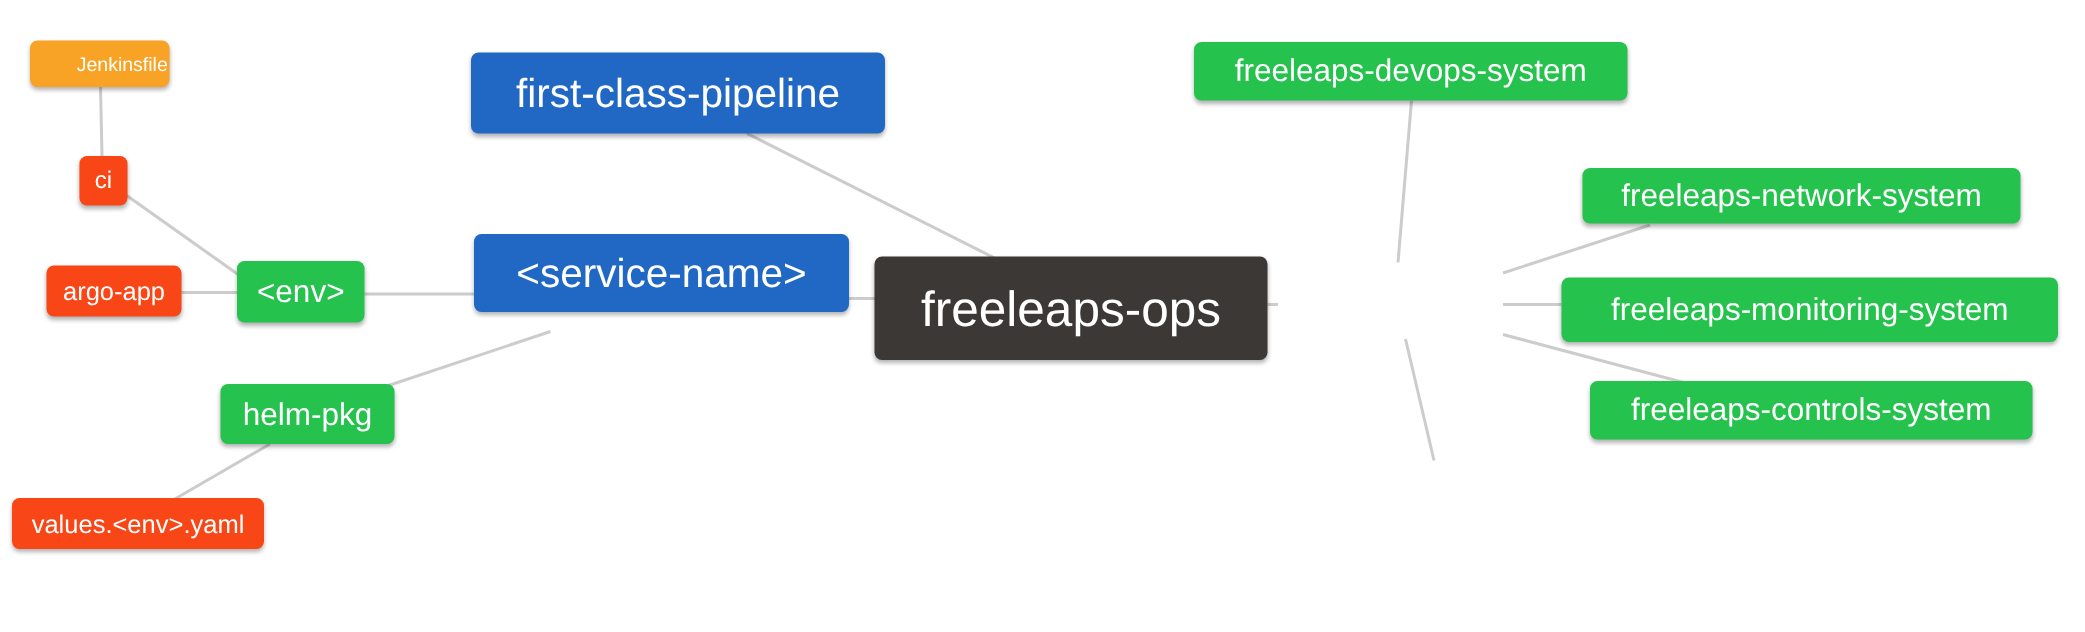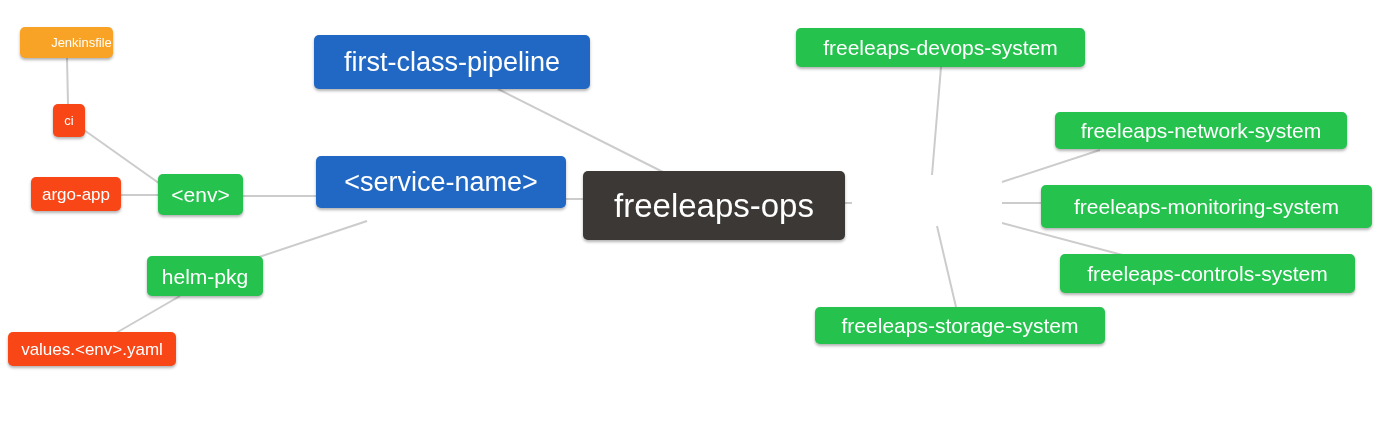--- a/index.html
+++ b/index.html
@@ -42,21 +42,21 @@
   .node.blue   { background: #2068c4; }
   .node.green  { background: #25c24e; }
   .node.red    { background: #f84616; }
   .node.orange { background: #f8a325; padding-left: 30px; }
   .node.dark   { background: #3b3835; }
 
   .fs-root { font-size: 33px; }
   .fs-l1   { font-size: 27px; }
   .fs-l2   { font-size: 21px; }
   .fs-l3   { font-size: 17px; }
-  .fs-ci   { font-size: 13px; }
+  .fs-ci   { font-size: 16px; }
   .fs-jf   { font-size: 13px; }
 </style>
 </head>
 <body>
 
 <div class="canvas">
 
   <svg class="edges" viewBox="0 0 1390 421" xmlns="http://www.w3.org/2000/svg">
     <line x1="67" y1="58" x2="68" y2="104"></line>
     <line x1="84" y1="130" x2="163" y2="186"></line>
@@ -94,15 +94,14 @@
 
 
   <div class="node green fs-l2" style="left:796px; top:28px; width:289px; height:39px;">freeleaps-devops-system</div>
 
   <div class="node green fs-l2" style="left:1055px; top:112px; width:292px; height:37px;">freeleaps-network-system</div>
 
   <div class="node green fs-l2" style="left:1041px; top:185px; width:331px; height:43px;">freeleaps-monitoring-system</div>
 
   <div class="node green fs-l2" style="left:1060px; top:254px; width:295px; height:39px;">freeleaps-controls-system</div>
 
-  <div class="node green fs-l2" style="left:815px; top:307px; width:290px; height:37px;">freeleaps-storage-system</div>
 
 </div>
 
 </body></html>

